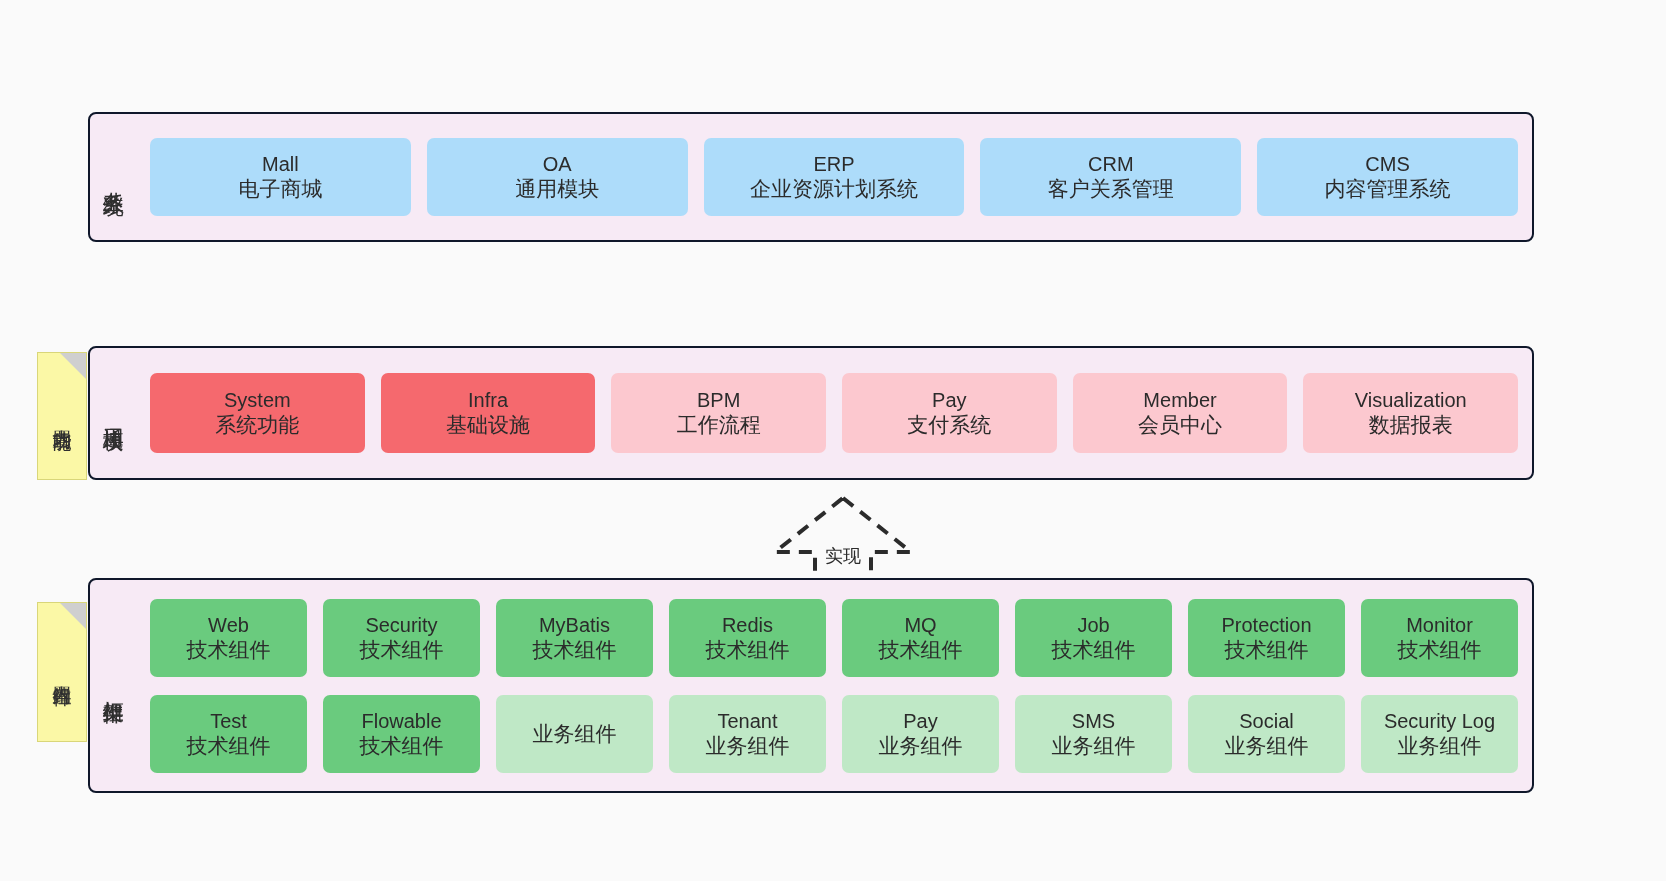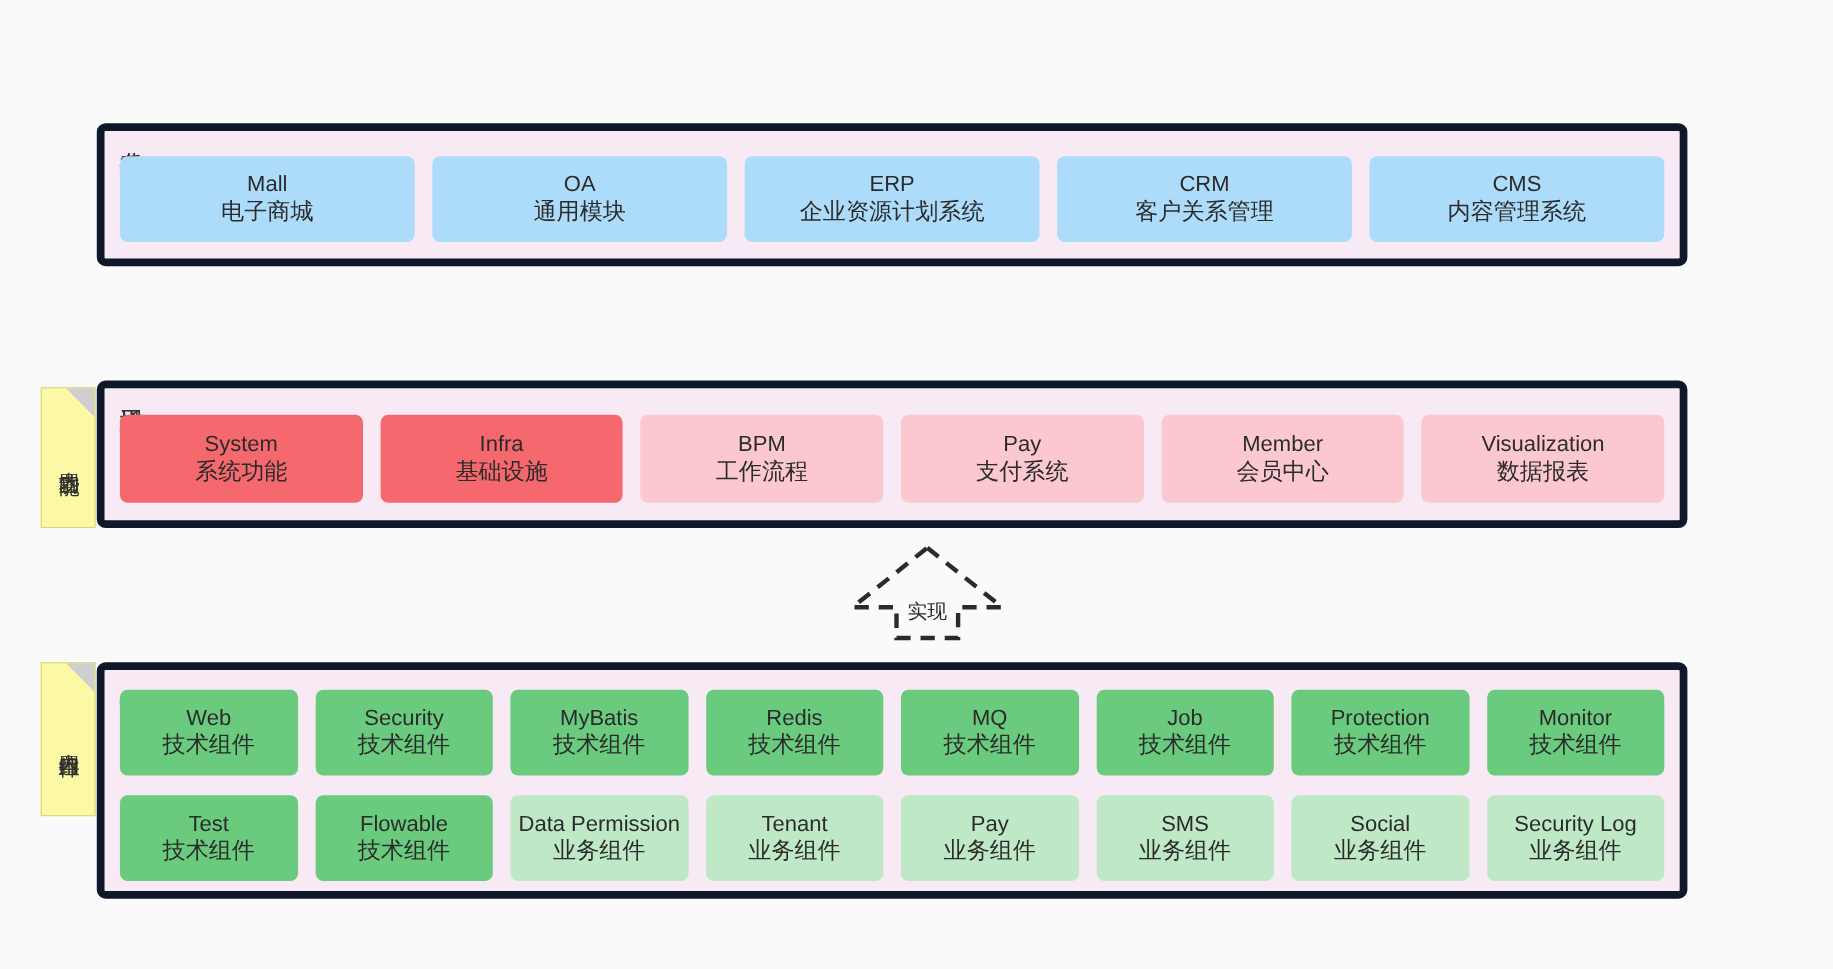--- a/index.html
+++ b/index.html
@@ -20,25 +20,25 @@
     left: 0; top: 0;
     width: 1666px;
     height: 881px;
     background: #fafafa;
   }
 
   
   .layer {
     position: absolute;
     background: #f7eaf5;
-    border: 7px solid #0f172a;
+    border: 2px solid #0f172a;
     border-radius: 8px;
     box-sizing: border-box;
     display: flex;
-    flex-direction: column;
+    flex-direction: row;
     align-items: stretch;
   }
   .layer-title {
     flex: 0 0 auto;
     width: 46px;
     display: flex;
     align-items: center;
     justify-content: center;
     font-size: 21px;
     line-height: 1.16;
@@ -210,21 +210,21 @@
     <svg width="150" height="92" viewBox="0 0 150 92">
       <path d="M 75 6 L 143 60 L 103 60 L 103 88 L 47 88 L 47 60 L 7 60 Z" fill="none" stroke="#2b2b2b" stroke-width="4" stroke-dasharray="13,9" stroke-linejoin="miter"></path>
     </svg>
     <div class="conn-label" style="top:52px;">实现</div>
   </div>
 
   <div class="note" id="note-builtin-component" style="left:37px; top:602px; width:50px; height:140px;">
     <span>内置组件</span>
   </div>
 
-  <div class="layer" id="layer-framework" style="left:88px; top:578px; width:1446px; height:215px;margin-top:24px;">
+  <div class="layer" id="layer-framework" style="left:88px; top:578px; width:1446px; height:215px;">
     <div class="layer-title">框架组件</div>
     <div class="layer-body">
 
       <div class="row">
         <div class="node green h-fw">
           <span class="en">Web</span>
           <span class="cn">技术组件</span>
         </div>
         <div class="node green h-fw">
           <span class="en">Security</span>
@@ -259,21 +259,20 @@
       <div class="row">
         <div class="node green h-fw">
           <span class="en">Test</span>
           <span class="cn">技术组件</span>
         </div>
         <div class="node green h-fw">
           <span class="en">Flowable</span>
           <span class="cn">技术组件</span>
         </div>
         <div class="node lgreen h-fw">
-          <span class="en">Data Permission</span>
           <span class="cn">业务组件</span>
         </div>
         <div class="node lgreen h-fw">
           <span class="en">Tenant</span>
           <span class="cn">业务组件</span>
         </div>
         <div class="node lgreen h-fw">
           <span class="en">Pay</span>
           <span class="cn">业务组件</span>
         </div>

